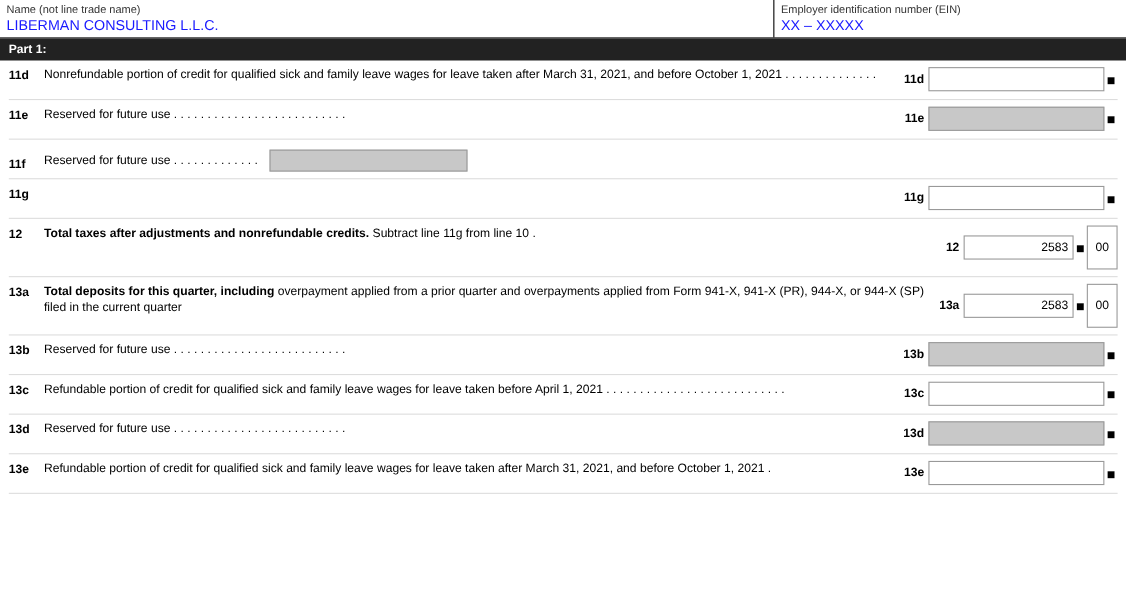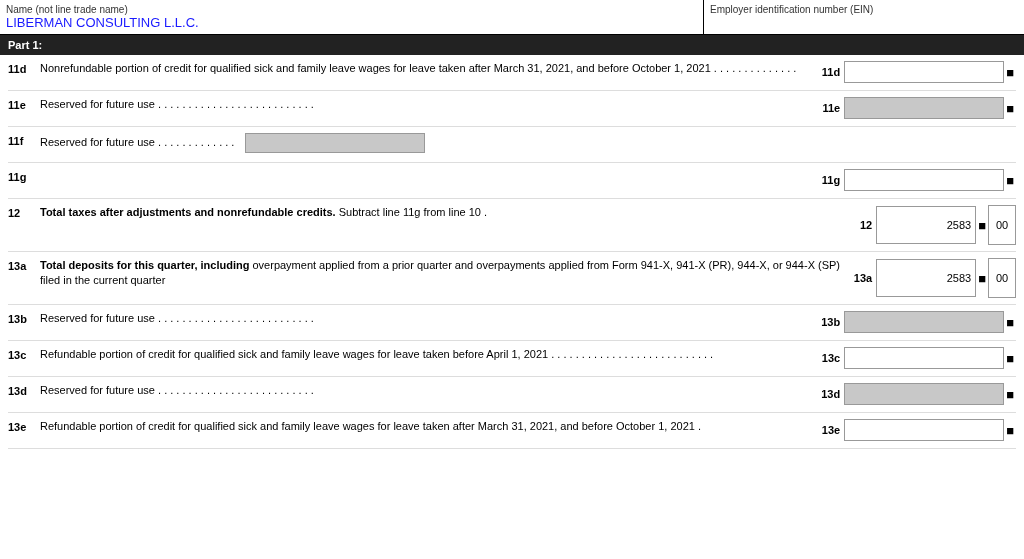--- a/index.html
+++ b/index.html
@@ -28,37 +28,38 @@
 
     .input-box { border: 1px solid #999; height: 22px; background: #fff; display: flex; align-items: center; justify-content: flex-end; padding-right: 4px; font-size: 11px; }
     .input-box-wide { width: 160px; }
 
     .input-with-dot { display: flex; align-items: center; }
     .dot-separator { margin: 0 2px; font-weight: bold; font-size: 13px; }
     .cents-box { width: 28px; border: 1px solid #999; height: 40px; background: #fff; display: flex; align-items: center; justify-content: center; font-size: 11px; }
 
     .gray-box { background: #c8c8c8; border: 1px solid #999; }
 
-    .row-11f { align-items: flex-start; }
-    .amount-value { display: flex; align-items: center; justify-content: flex-end; width: 100px; border: 1px solid #999; height: 38px; background: #fff; padding-right: 4px; font-size: 11px; }
+    .row-11f { align-items: flex-end; }
+    .amount-value { display: flex; align-items: center; justify-content: flex-end; width: 100px; border: 1px solid #999; height: 22px; background: #fff; padding-right: 4px; font-size: 11px; }
 
     .dots-line { display: inline; }
   </style>
 </head>
 <body>
 
 <div class="page">
 
   <div class="header-row">
     <div class="header-name">
       <div class="header-label">Name (not line trade name)</div>
       <div class="header-value">LIBERMAN CONSULTING L.L.C.</div>
     </div>
     <div class="header-ein">
       <div class="header-label">Employer identification number (EIN)</div>
+      <div class="header-ein-value">XX – XXXXX</div>
     </div>
   </div>
 
   <div class="part-header">
     <span class="part-label">Part 1:</span>
   </div>
 
   <div class="form-rows">
 
     <div class="form-row">

